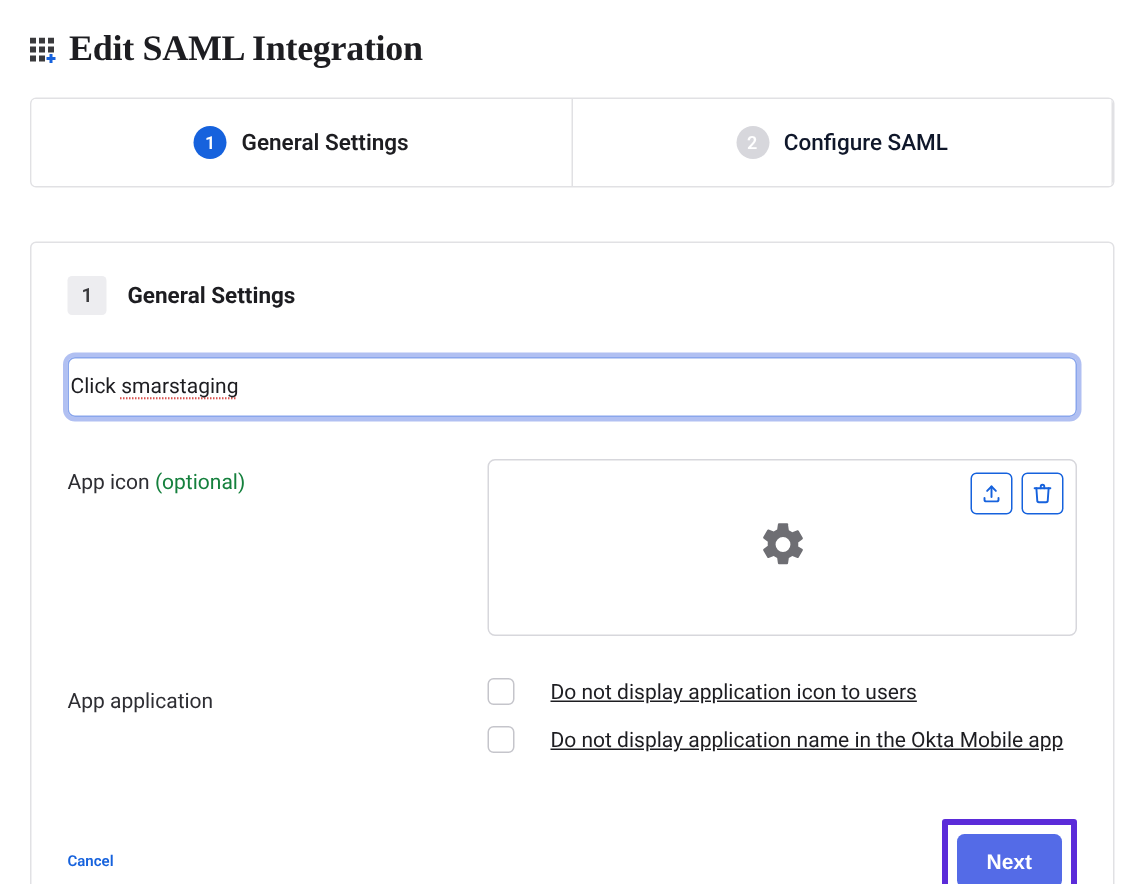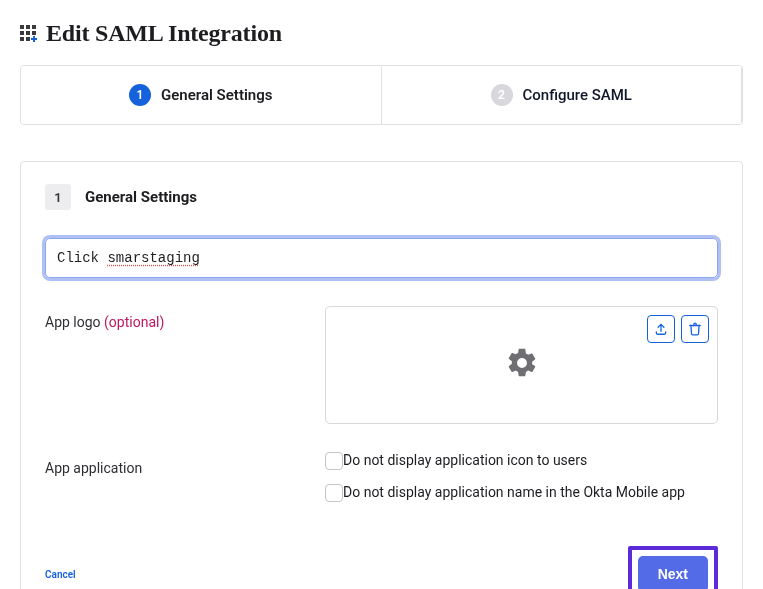--- a/index.html
+++ b/index.html
@@ -95,30 +95,29 @@
     display: flex;
     align-items: flex-start;
     margin-bottom: 28px;
   }
   .label {
     width: 280px;
     font-size: 14px;
     color: #2e2e33;
     padding-top: 8px;
   }
-  .label .optional { color: #be185d; }
+  .label .optional { color: #15803d; }
   .control { flex: 1; }
   .text-input {
     width: 100%;
-    padding: 11px 11px;
+    padding: 11px 1px;
     font-size: 14px;
     border: 1px solid #c5c5cb;
     border-radius: 5px;
     outline: none;
-    font-family: Liberation Mono, monospace;
   }
   .text-input.focused {
     border: 1px solid #8aa6ec;
     box-shadow: 0 0 0 3px rgba(100,130,230,0.5);
   }
   .spelling {
     text-decoration: underline;
     text-decoration-color: #d9534f;
     text-decoration-style: dotted;
     text-underline-offset: 3px;
@@ -149,24 +148,25 @@
     background: #fff;
     display: flex;
     align-items: center;
     justify-content: center;
     cursor: pointer;
     color: #1662dd;
   }
   .gear-logo { color: #6e6e73; }
   .check-row {
     display: flex;
-    align-items: flex-start;
-    gap: 0;
+    align-items: flex-end;
+    gap: 24px;
     margin-bottom: 14px;
     font-size: 14px;
+    text-decoration: underline;
   }
   .checkbox {
     width: 18px;
     height: 18px;
     border: 1px solid #c5c5cb;
     border-radius: 4px;
     background: #fff;
     cursor: pointer;
     flex-shrink: 0;
   }
@@ -243,21 +243,21 @@
   <div class="form-row">
     <div class="control">
       <div class="text-input focused">
         <span id="appname-display">Click <span class="spelling">smarstaging</span></span>
       </div>
     </div>
   </div>
 
   <div class="form-row">
     <div class="label">
-      <span>App logo </span><span class="optional">(optional)</span>
+      <span>App icon </span><span class="optional">(optional)</span>
     </div>
     <div class="control">
       <div class="logo-box">
         <div class="logo-actions">
           <div class="icon-btn">
             <svg width="14" height="14" viewBox="0 0 24 24" fill="none" stroke="currentColor" stroke-width="2.2" stroke-linecap="round" stroke-linejoin="round">
               <path d="M4 17v2a2 2 0 0 0 2 2h12a2 2 0 0 0 2-2v-2"></path>
               <polyline points="7 9 12 4 17 9"></polyline>
               <line x1="12" y1="4" x2="12" y2="16"></line>
             </svg>

